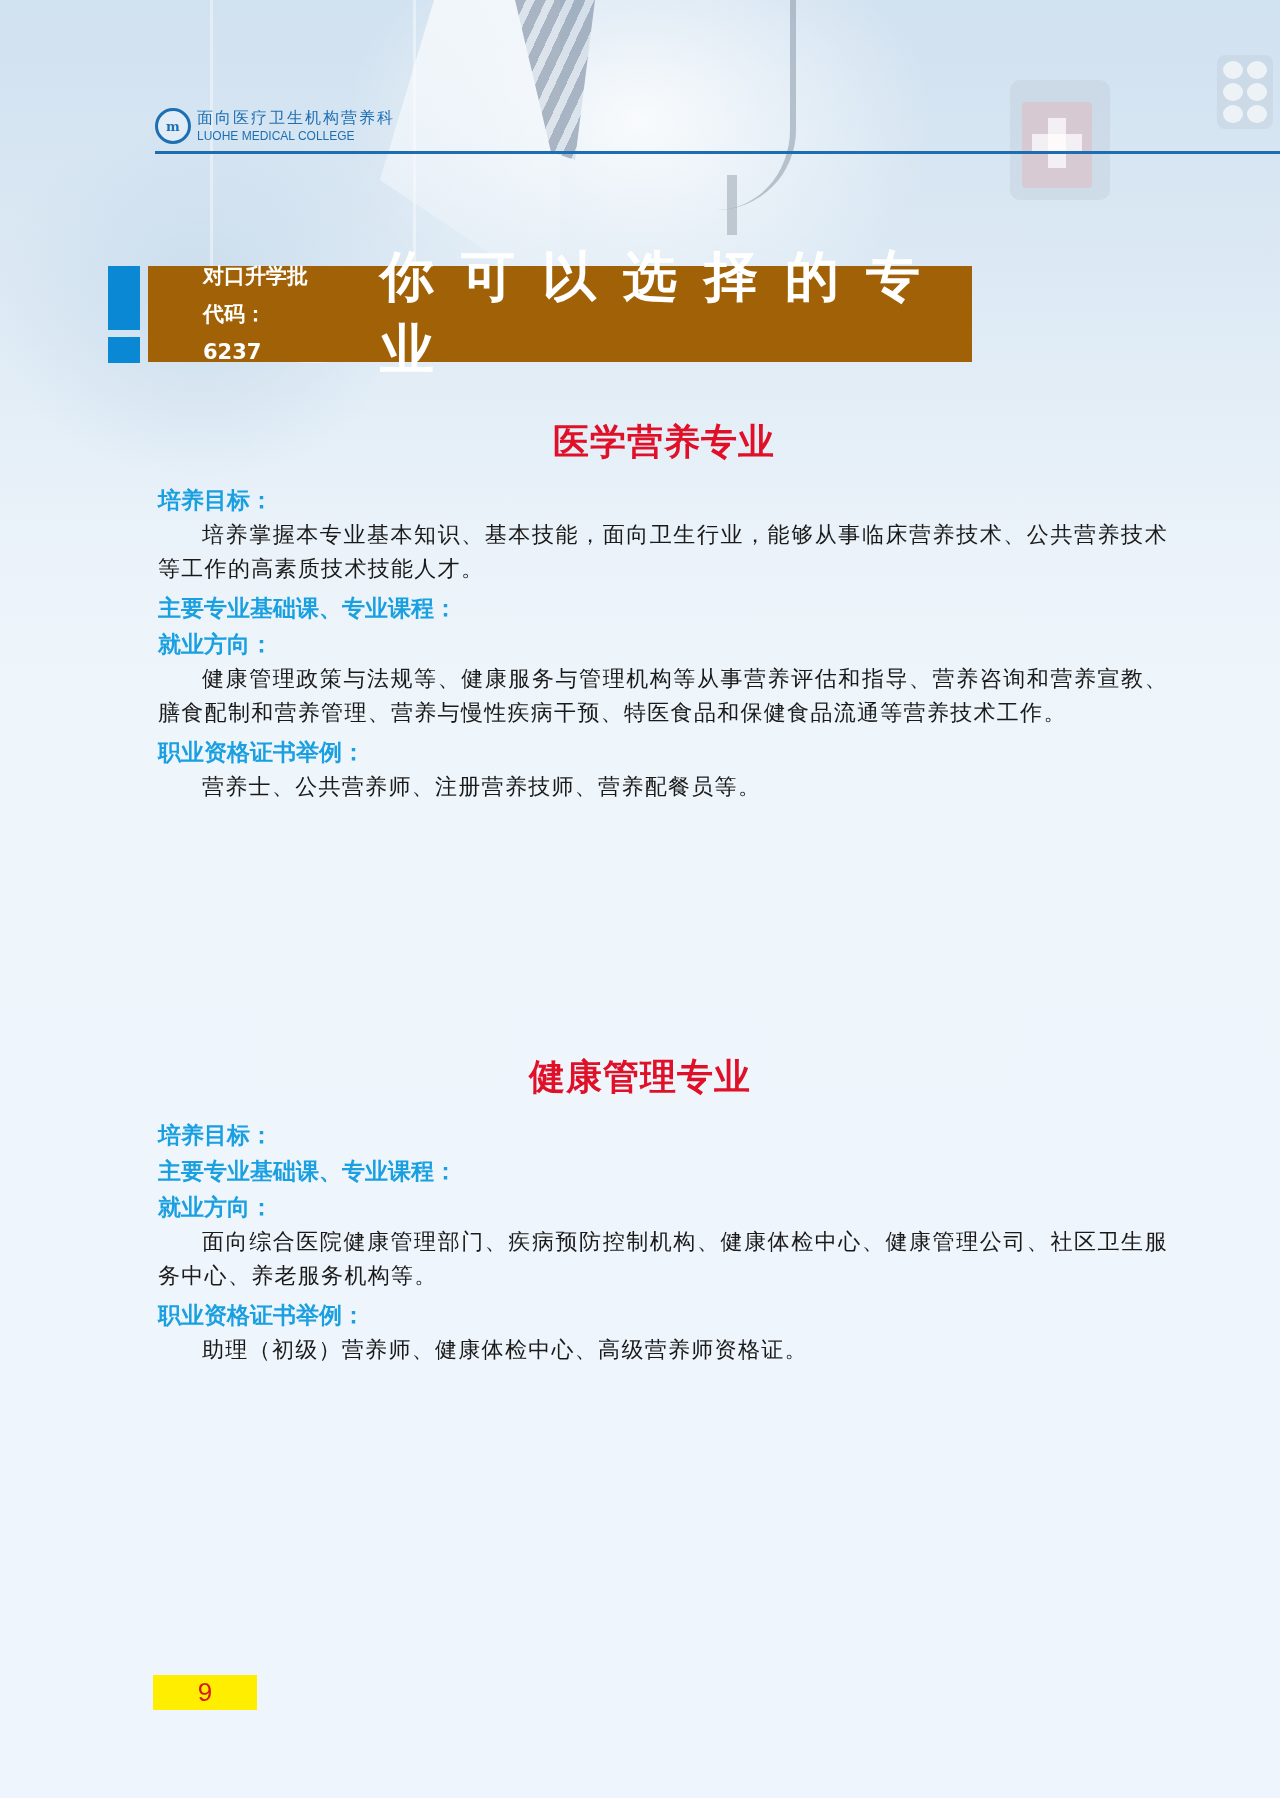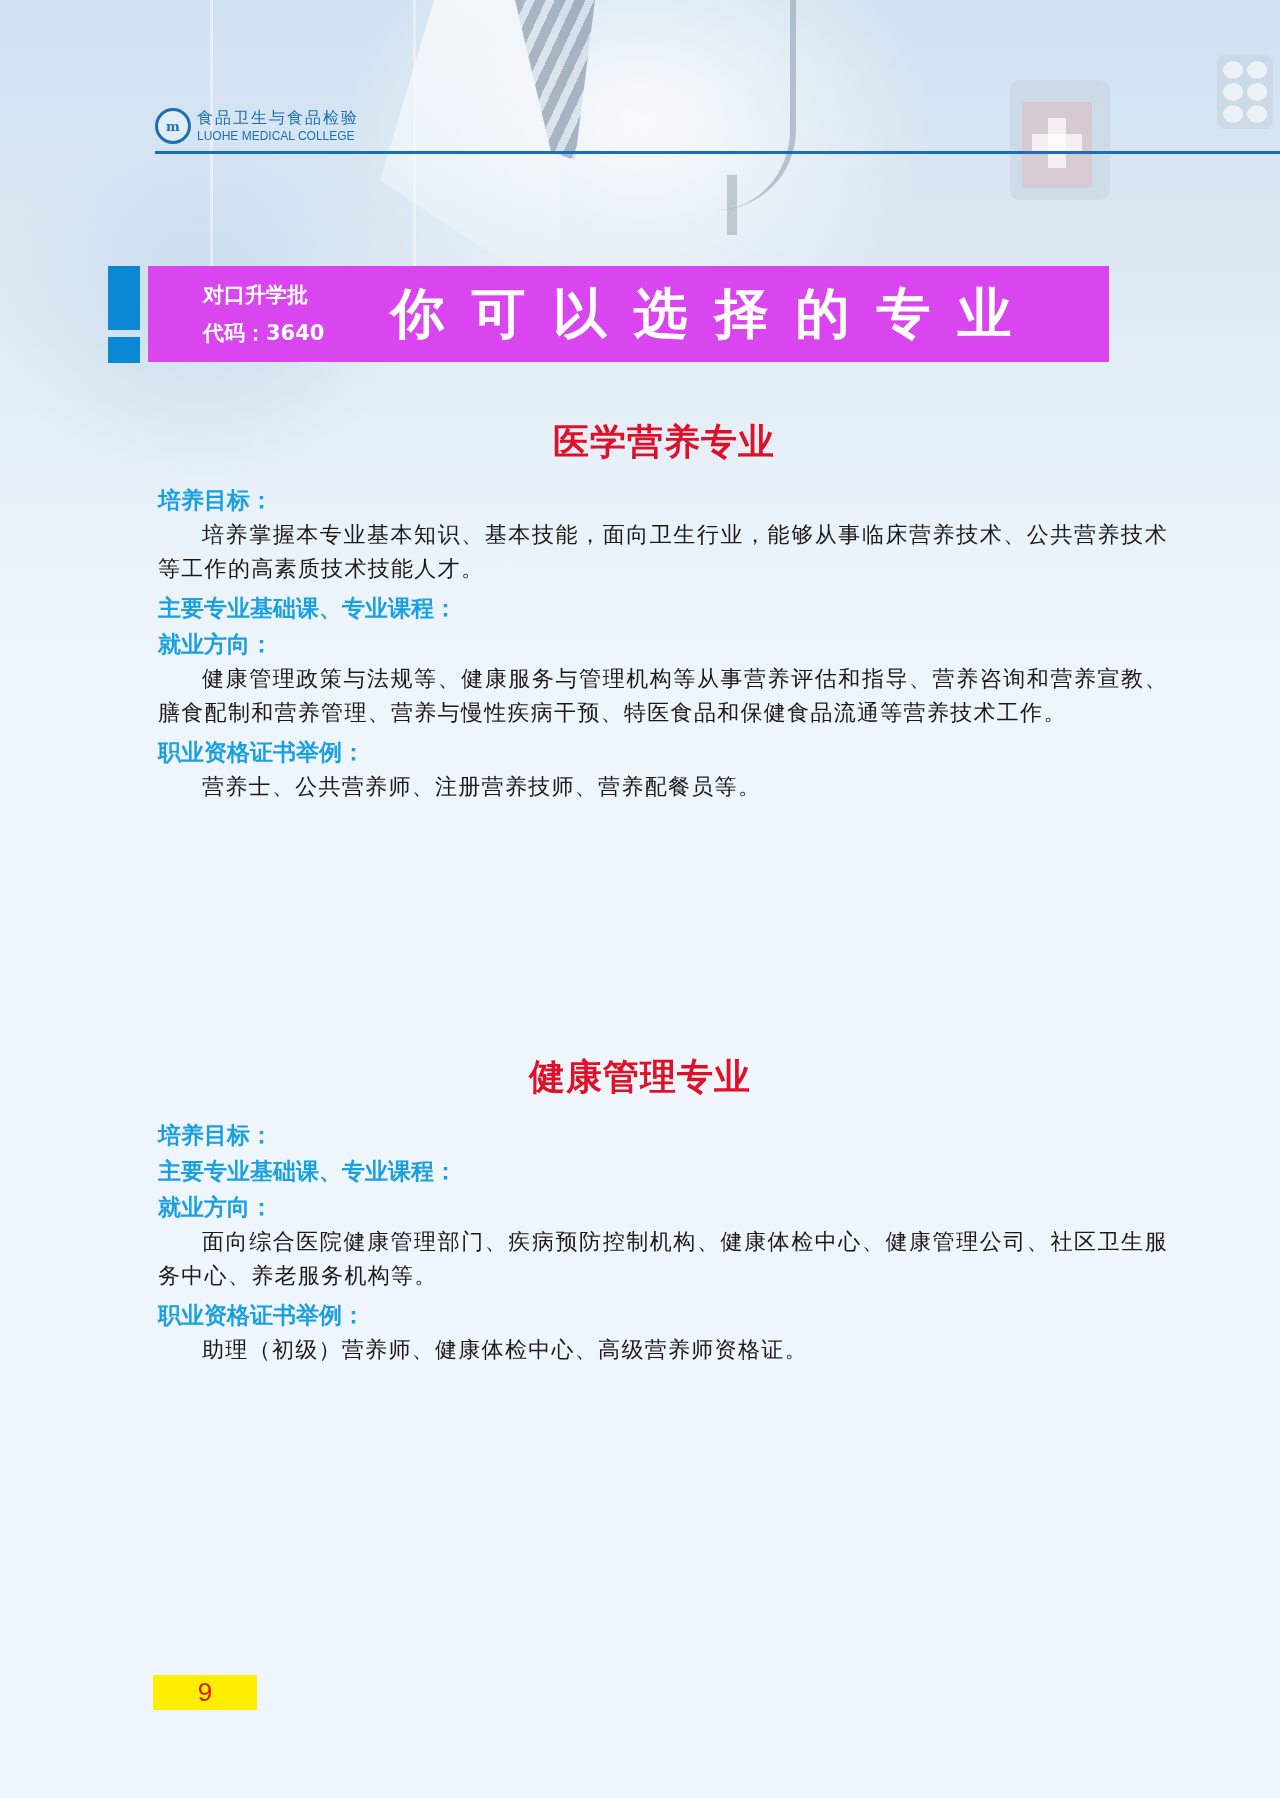--- a/index.html
+++ b/index.html
@@ -70,22 +70,22 @@
   }
   .logo-text { display:flex; flex-direction:column; line-height:1; }
   .logo-cn { color:#1d6fb3; font-size:16px; font-family:"DejaVu Serif", serif; letter-spacing:2px; }
   .logo-en { color:#1d6fb3; font-size:12px; margin-top:4px; font-family:"Liberation Sans", sans-serif; }
   .header-line { position:absolute; left:155px; top:151px; width:1125px; height:3px; background:#1e6db0; }
 
   
   .banner-mark-top { position:absolute; left:108px; top:266px; width:32px; height:64px; background:#0a88d4; }
   .banner-mark-bot { position:absolute; left:108px; top:337px; width:32px; height:26px; background:#0a88d4; }
   .banner {
-    position:absolute; left:148px; top:266px; width:961px; height:96px;
-    background:#d946ef; display:flex; align-items:center;
+    position:absolute; left:148px; top:266px; width:824px; height:96px;
+    background:#a16207; display:flex; align-items:center;
   }
   .banner-sub { margin-left:55px; color:#fff; font-weight:bold; font-size:21px; line-height:38px; }
   .banner-title {
     margin-left:66px; color:#fff; font-weight:bold; font-size:54px; letter-spacing:27px;
     font-family:"DejaVu Sans", sans-serif;
   }
 
   
   .major-title {
     position:absolute; left:0; width:1280px; text-align:center;
@@ -123,32 +123,32 @@
     <span></span>
     <span></span>
     <span></span>
     <span></span>
     <span></span>
 </div>
 
 <div class="header">
   <div class="logo-seal">m</div>
   <div class="logo-text">
-    <span class="logo-cn">食品卫生与食品检验</span>
+    <span class="logo-cn">面向医疗卫生机构营养科</span>
     <span class="logo-en">LUOHE MEDICAL COLLEGE</span>
   </div>
 </div>
 <div class="header-line"></div>
 
 <div class="banner-mark-top"></div>
 <div class="banner-mark-bot"></div>
 <div class="banner">
   <div class="banner-sub">
     <div>对口升学批</div>
-    <div>代码：3640</div>
+    <div>代码：6237</div>
   </div>
   <div class="banner-title">你可以选择的专业</div>
 </div>
 
 <div class="major-title" style="top:418px;padding-left:24px;">医学营养专业</div>
 <div class="section" style="top:482px;">
   <div class="heading">培养目标：</div>
   <p class="para">培养掌握本专业基本知识、基本技能，面向卫生行业，能够从事临床营养技术、公共营养技术等工作的高素质技术技能人才。</p>
   <div class="heading">主要专业基础课、专业课程：</div>
   <div class="heading">就业方向：</div>

